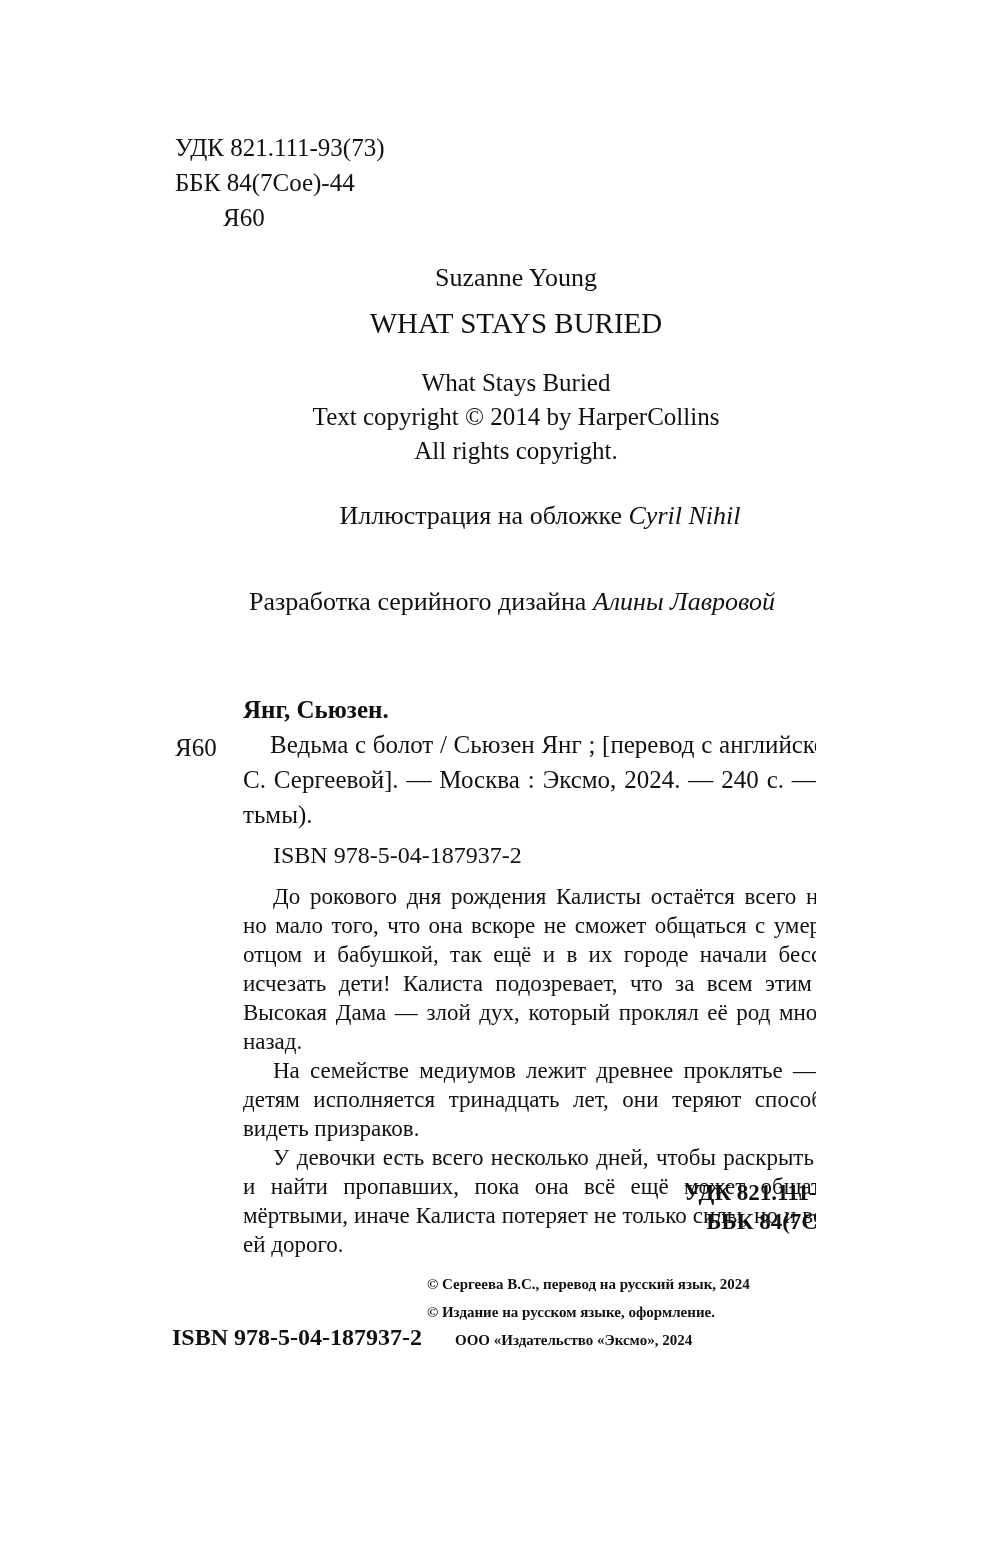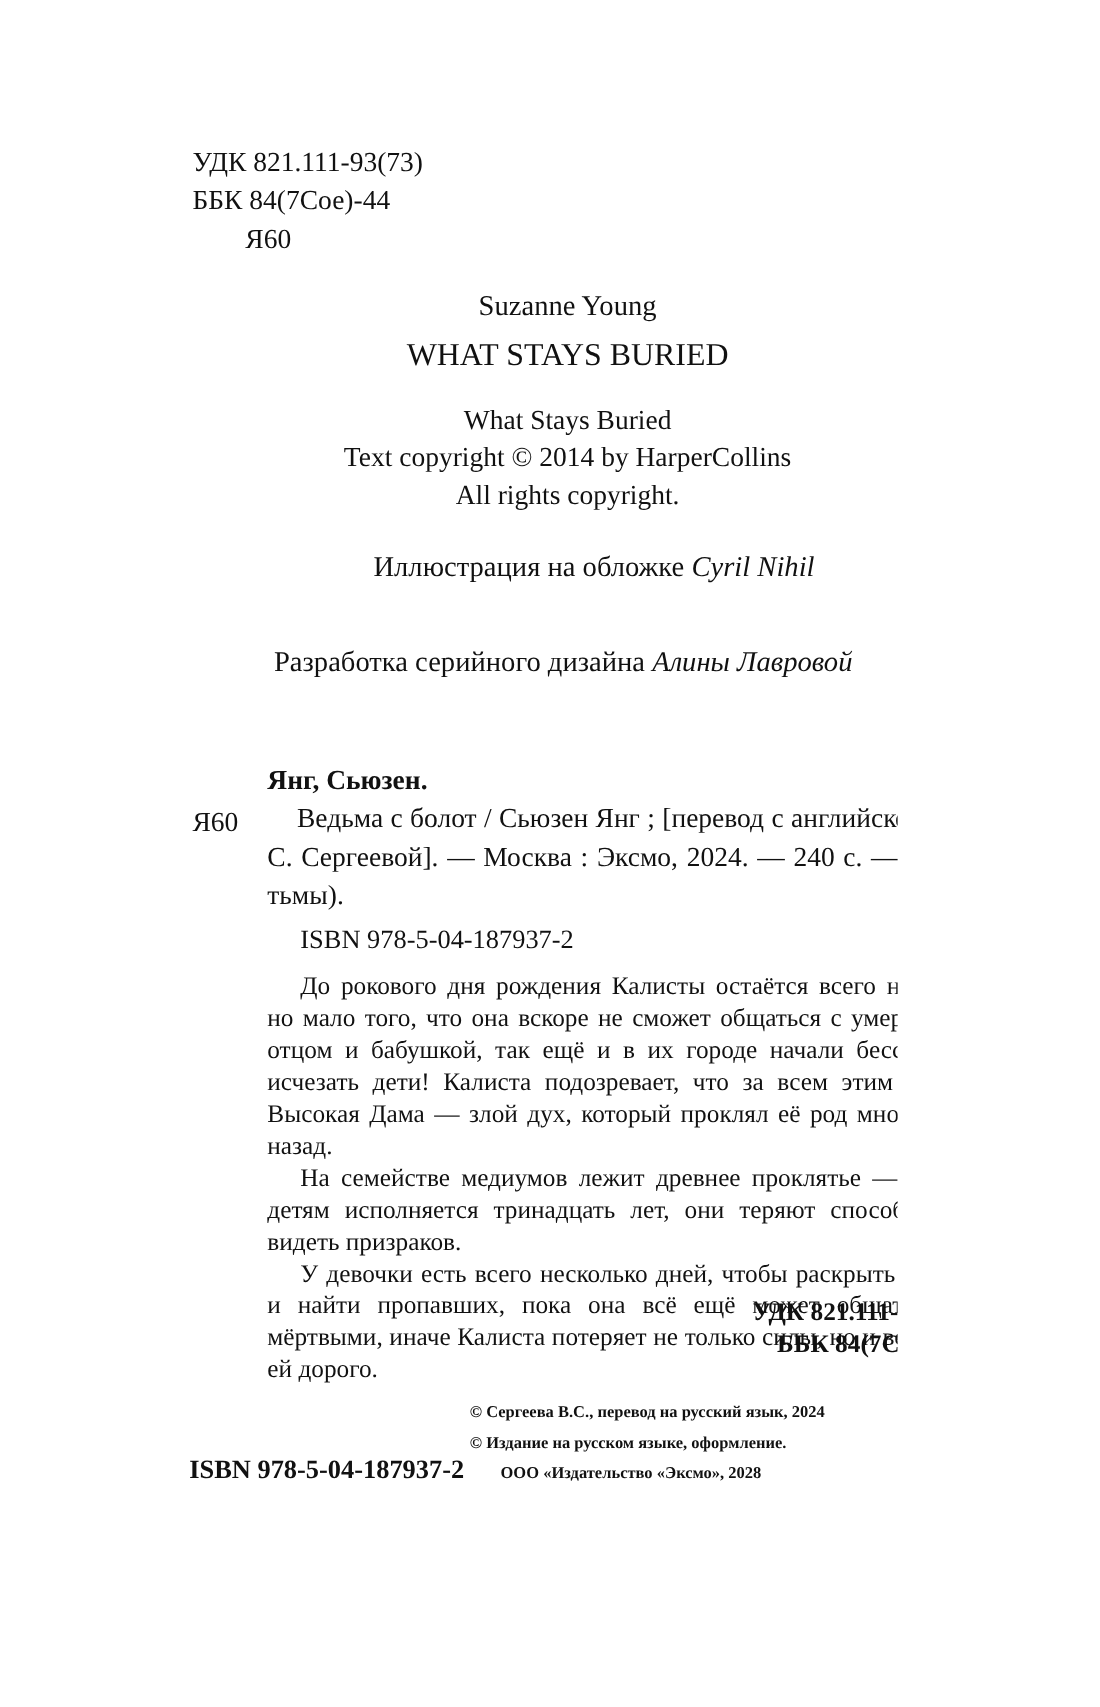--- a/index.html
+++ b/index.html
@@ -94,16 +94,16 @@
   <div class="bottom-codes">
     <div>УДК 821.111-93(73)</div>
     <div>ББК 84(7Сое)-44</div>
   </div>
 
   <div class="imprint-isbn">ISBN 978-5-04-187937-2</div>
 
   <div class="imprint-lines">
     <div>© Сергеева В.С., перевод на русский язык, 2024</div>
     <div>© Издание на русском языке, оформление.</div>
-    <div class="imprint-line-indent">ООО «Издательство «Эксмо», 2028</div>
+    <div class="imprint-line-indent">ООО «Издательство «Эксмо», 2024</div>
   </div>
 
 </div>
 
 </body></html>

